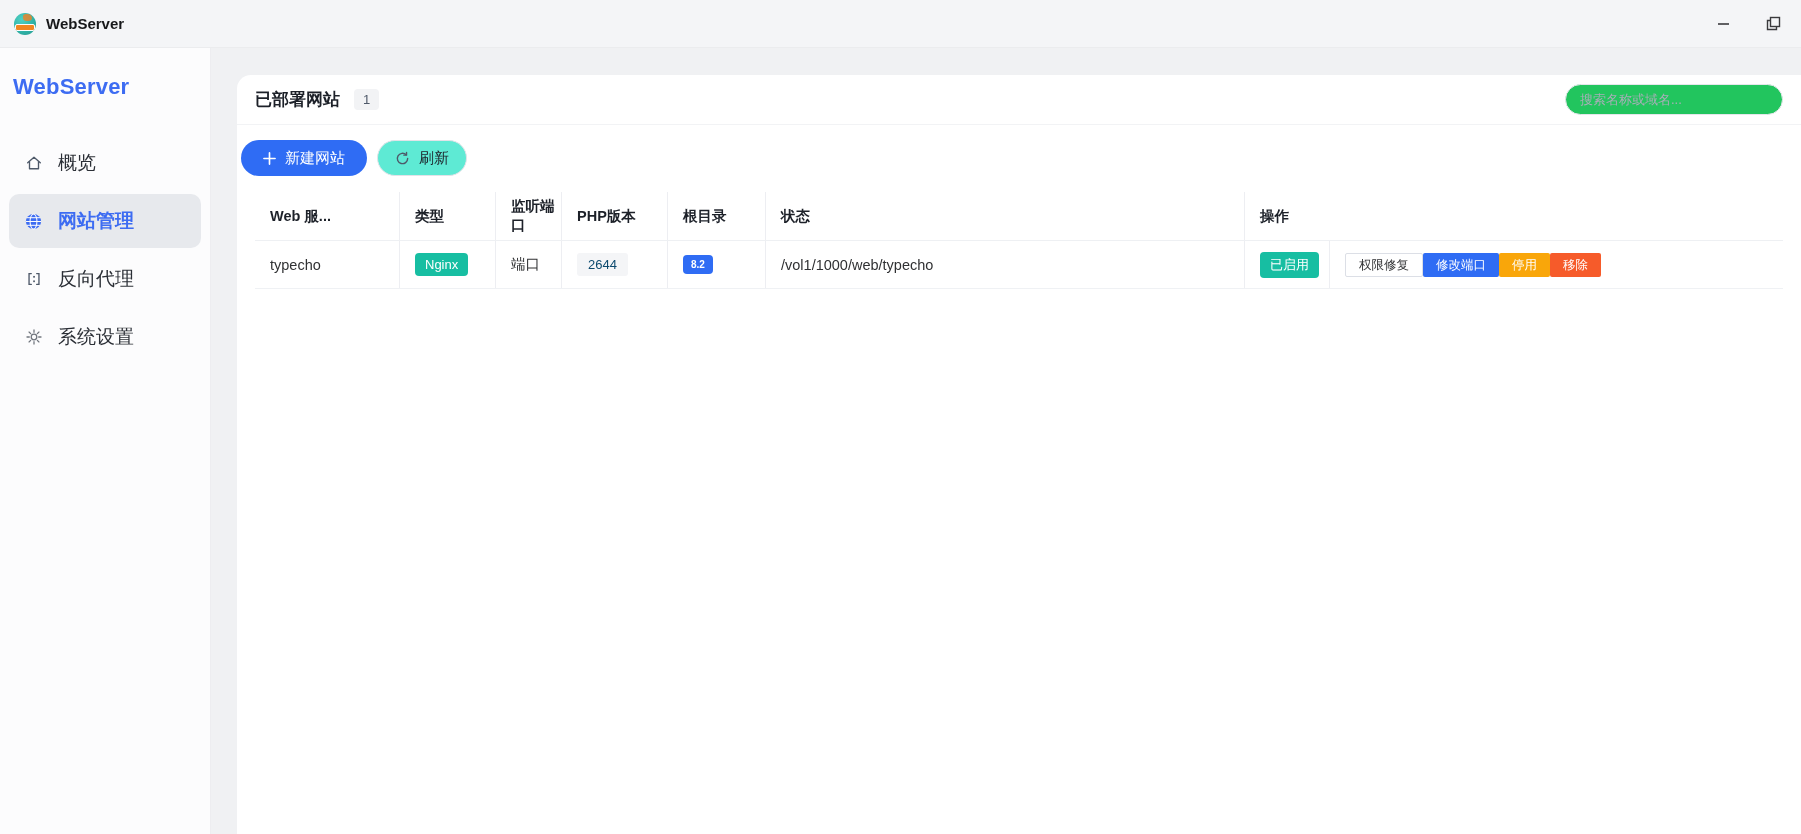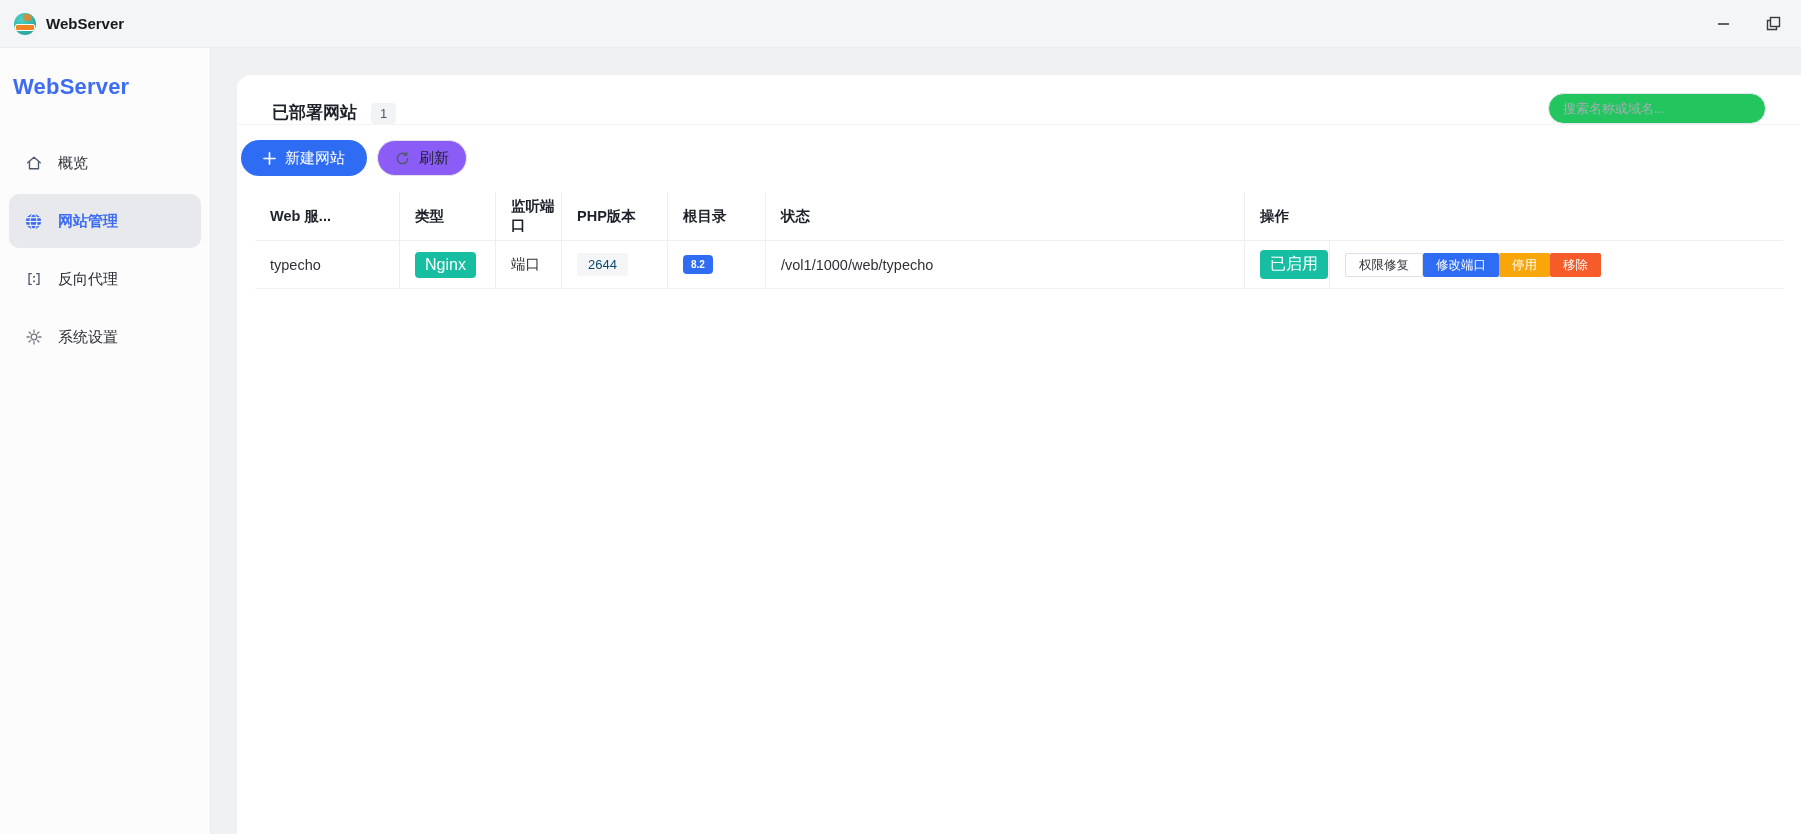--- a/index.html
+++ b/index.html
@@ -20,57 +20,57 @@
   .win-btn { width: 16px; height: 16px; display: flex; align-items: center; justify-content: center; cursor: pointer; }
 
   
   .layout { display: flex; height: 786px; }
 
   
   .sidebar { width: 211px; background: #fcfcfd; border-right: 1px solid #ededf0; flex: 0 0 auto; }
   .brand { color: #3d6cf2; font-size: 22px; font-weight: bold; padding: 26px 0 0 13px; letter-spacing: .2px; }
   .menu { margin-top: 36px; padding: 0 9px; display: flex; flex-direction: column; gap: 4px; }
   .menu-item { height: 54px; border-radius: 10px; display: flex; align-items: center;
-               padding: 0 15px; gap: 15px; font-size: 15px; color: #2b2f36; cursor: pointer; }
+               padding: 0 15px; gap: 15px; font-size: 19px; color: #2b2f36; cursor: pointer; }
   .menu-item .mi-icon { width: 19px; height: 19px; display: flex; align-items: center; justify-content: center; }
   .menu-item.active { background: #e7e9ed; color: #3d6cf2; font-weight: bold; }
 
   
   .main { flex: 1; padding: 27px 0 0 26px; background: #f0f1f3; }
   .card { background: #ffffff; border-radius: 14px 0 0 0; height: 759px; }
 
-  .card-header { height: 50px; display: flex; align-items: flex-end; padding: 0 35px;
+  .card-header { height: 50px; display: flex; align-items: center; padding: 0 18px;
                  border-bottom: 1px solid #f2f3f5; }
   .card-title { font-size: 17px; font-weight: bold; color: #1d2129; }
   .count-badge { margin-left: 14px; background: #f2f3f5; color: #4e5969; font-size: 13px;
                  padding: 3px 9px; border-radius: 4px; }
   .search-input { margin-left: auto; width: 218px; height: 31px; border-radius: 16px;
                   border: 1px solid #e5e6eb; padding: 0 14px; font-size: 13px; color: #303133;
                   outline: none; background: #22c55e; font-family: inherit; }
   .search-input::placeholder { color: #a9aeb8; }
 
   .toolbar { padding: 15px 4px 16px; display: flex; gap: 10px; }
   .btn { height: 36px; display: inline-flex; align-items: center; gap: 9px; font-size: 15px;
          border-radius: 18px; cursor: pointer; font-family: inherit; }
   .btn-primary { background: #2f6cf4; color: #fff; border: none; padding: 0 22px; }
-  .btn-default { background: #8b5cf6; color: #1d2129; border: 1px solid #e2e3e8; padding: 0 17px; }
+  .btn-default { background: #5eead4; color: #1d2129; border: 1px solid #e2e3e8; padding: 0 17px; }
 
   
   .table { margin: 0 18px; }
   .thead, .trow { display: grid; grid-template-columns: 145px 96px 66px 106px 98px 479px 85px 1fr; }
   .th { height: 48px; display: flex; align-items: center; padding-left: 15px;
         font-size: 14.5px; font-weight: bold; color: #1d2129; border-right: 1px solid #edeef2; }
   .th:last-child { border-right: none; }
   .thead { border-bottom: 1px solid #eef0f3; }
   .td { height: 47px; display: flex; align-items: center; padding-left: 15px;
         font-size: 14.5px; color: #303133; border-right: 1px solid #edeef2; }
   .td:last-child { border-right: none; }
   .trow { border-bottom: 1px solid #eff1f4; }
 
-  .badge-teal { background: #17bea2; color: #fff; font-size: 16px; padding: 4px 10px; border-radius: 4px; }
+  .badge-teal { background: #17bea2; color: #fff; font-size: 13px; padding: 4px 10px; border-radius: 4px; }
   .badge-gray { background: #f4f5f7; color: #0c4a6e; font-size: 13px; padding: 4px 11px; border-radius: 3px; }
   .badge-blue { background: #2f6cf4; color: #fff; font-size: 10px; font-weight: bold; padding: 4px 8px; border-radius: 4px; }
 
   .actions { display: flex; }
   .act { height: 24px; line-height: 24px; padding: 0 13px; font-size: 12.5px; border-radius: 2px;
          color: #fff; border: none; cursor: pointer; font-family: inherit; }
   .act-plain { background: #fff; border: 1px solid #dcdfe6; color: #303133; line-height: 22px; }
   .act-blue  { background: #2f6cf4; }
   .act-amber { background: #f9a60a; }
   .act-red   { background: #f65b2a; }

